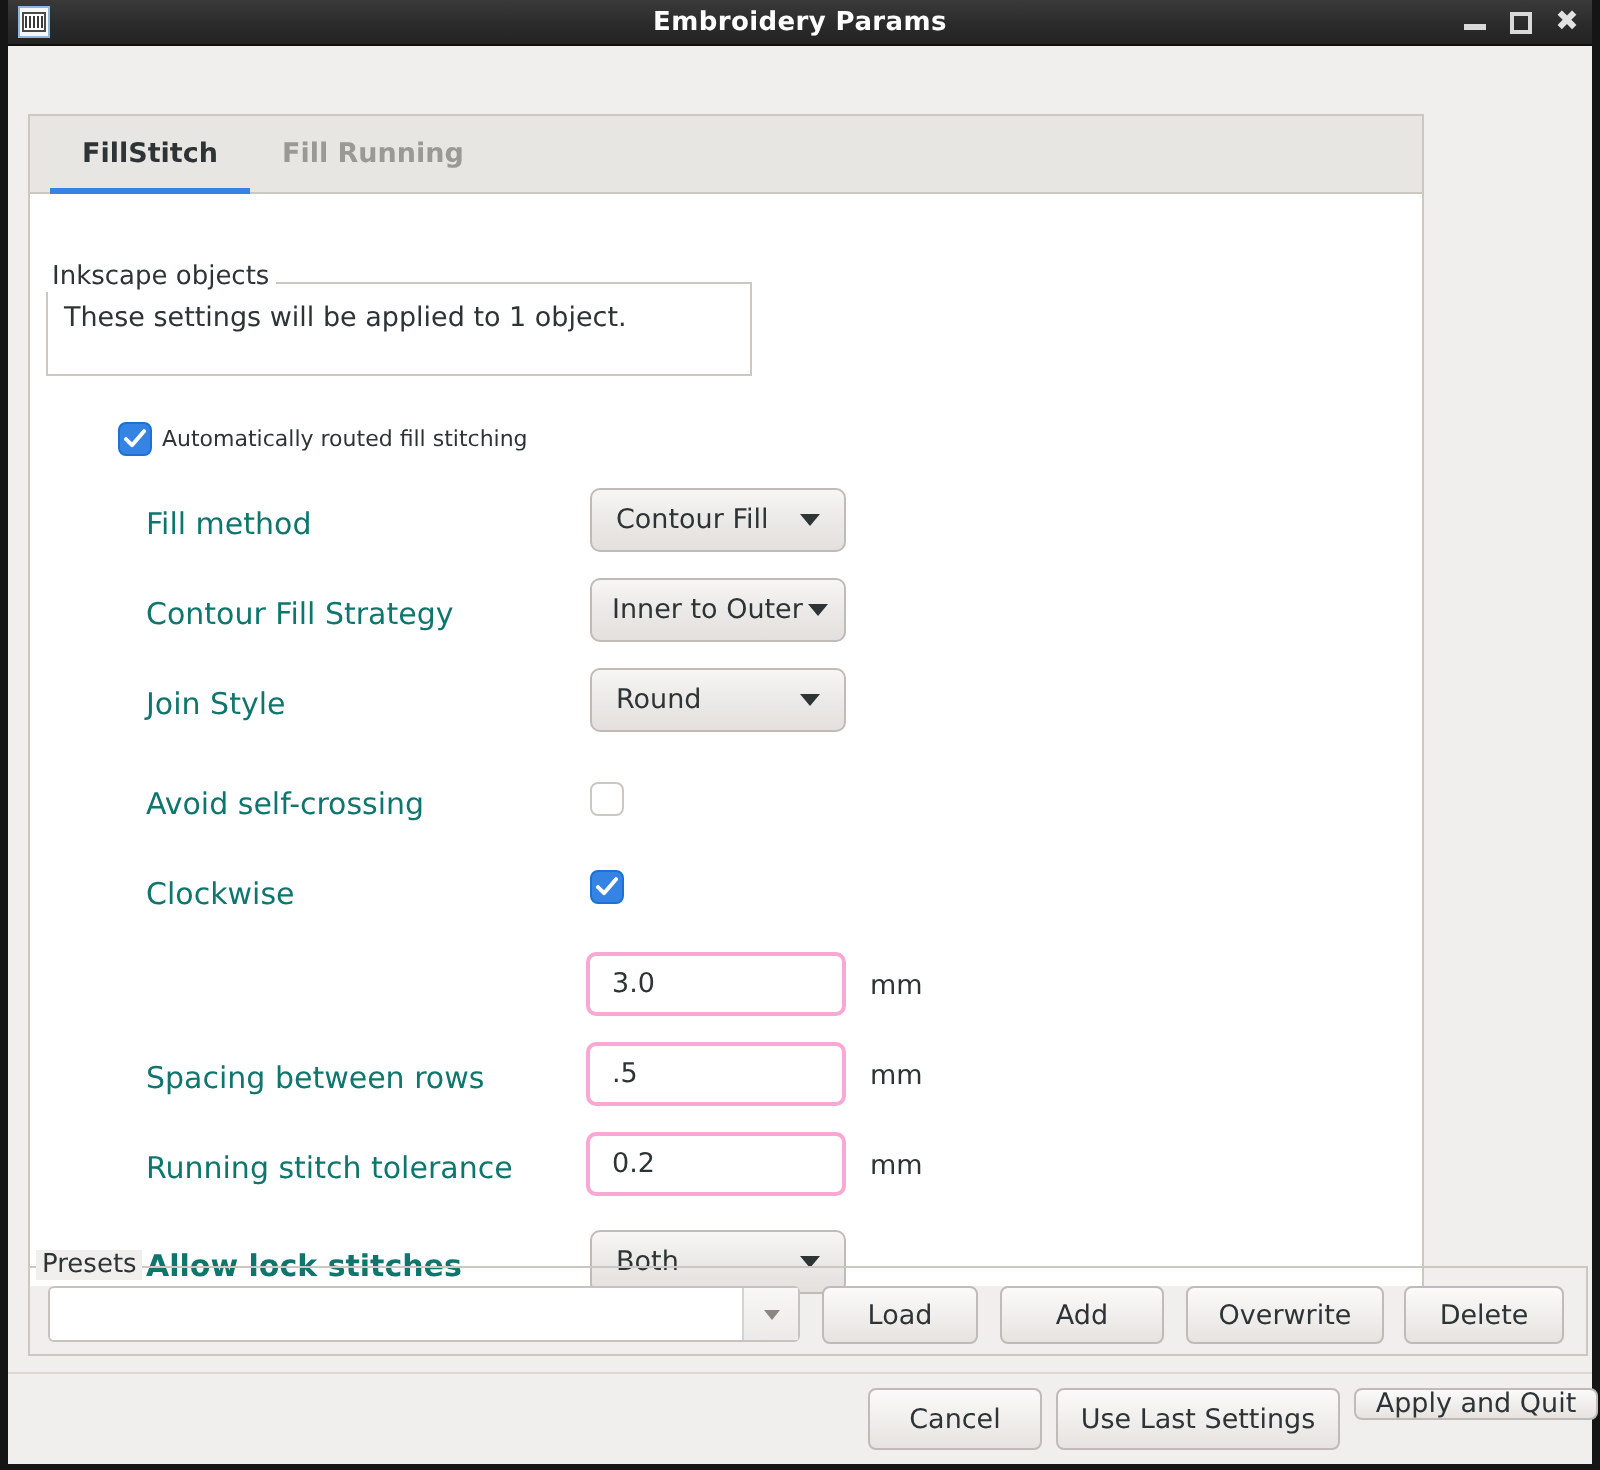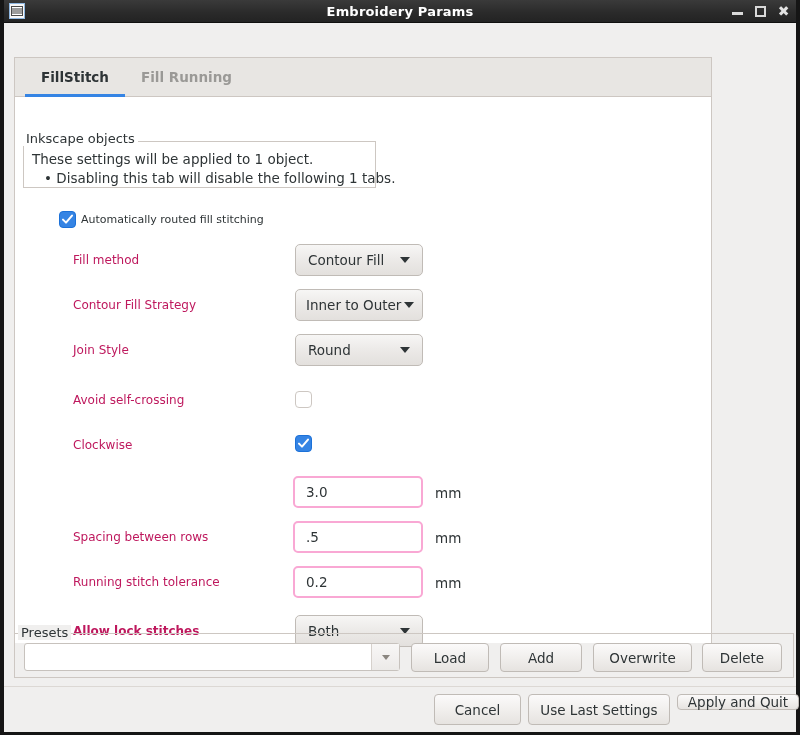--- a/index.html
+++ b/index.html
@@ -196,22 +196,22 @@
   .inline-label {
     position: absolute;
     font-size: 11px;
     color: #2e3436;
     white-space: nowrap;
   }
 
   
   .field-label {
     position: absolute;
-    font-size: 12px;
-    color: #be185d;
+    font-size: 15px;
+    color: #0f766e;
     white-space: nowrap;
     text-align: right;
   }
 
   .combo {
     position: absolute;
     height: 32px;
     box-sizing: border-box;
     border: 1px solid #c0bbb6;
     border-radius: 5px;
@@ -379,21 +379,20 @@
         <span>Fill Running</span>
       </div>
     </div>
 
     <div class="tabcontent">
 
       <div class="frame-legend" style="left:8px; top:34px;">Inkscape objects</div>
       <div class="frame-box" style="left:8px; top:44px; width:353px; height:47px;">
         <div class="infoblock">
           <div>These settings will be applied to 1 object.</div>
-          <div class="bullet-line">• Disabling this tab will disable the following 1 tabs.</div>
         </div>
       </div>
 
       <div class="chk on" style="left:44px; top:114px;">
         <svg width="11" height="11" viewBox="0 0 11 11">
           <path d="M1 5.6 L4 8.6 L10 1.6" stroke="#ffffff" stroke-width="2" fill="none" stroke-linecap="round" stroke-linejoin="round"></path>
         </svg>
       </div>
       <div class="inline-label" style="left:66px; top:114px; line-height:17px;">Automatically routed fill stitching</div>
 

